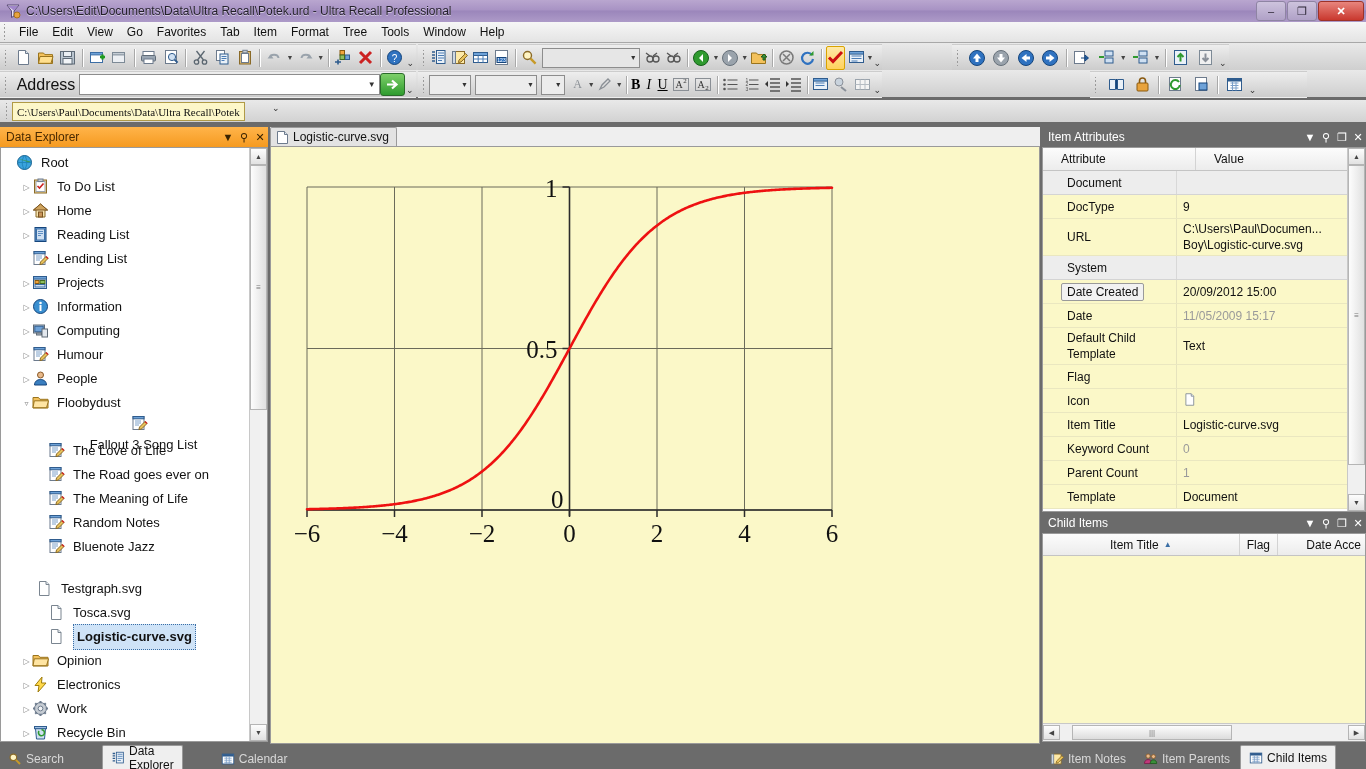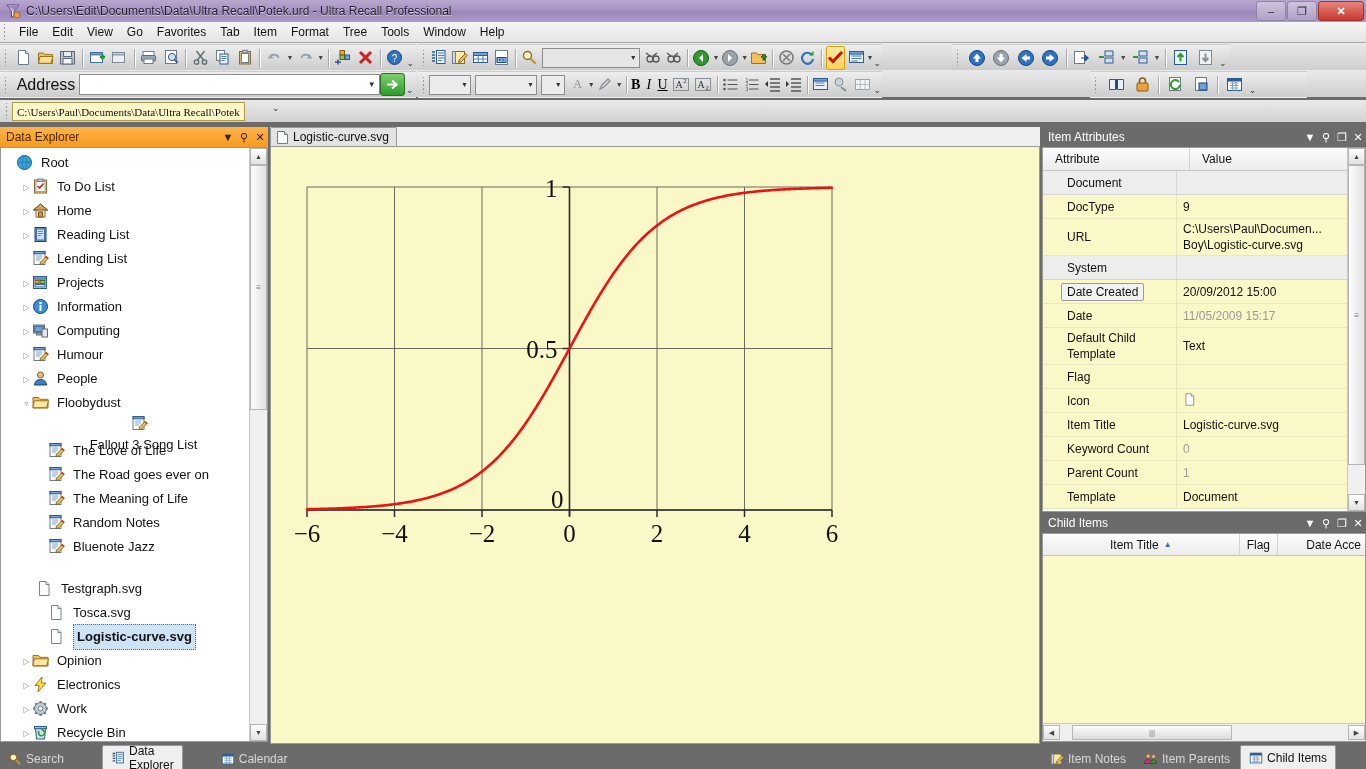--- a/index.html
+++ b/index.html
@@ -102,21 +102,21 @@
   .doctabs{position:absolute;left:0;top:0;height:19px;display:flex;align-items:flex-end;}
   .doctab{height:18px;display:flex;align-items:center;padding:0 7px 0 5px;background:#e3e3e3;
      border:1px solid #9a9a9a;border-bottom:none;font-size:12px;color:#111;border-radius:2px 2px 0 0;}
   .doctab .di{width:13px;height:13px;margin-right:4px;position:relative;}
   .canvas{position:absolute;left:0;top:19px;width:770px;height:598px;background:#fbf8c8;border:1px solid #9a9a9a;box-sizing:border-box;}
 
   
   .attrs{position:absolute;left:1042px;top:127px;width:324px;height:385px;background:#6b6b6b;}
   .attrs-body{position:absolute;left:0;top:20px;width:324px;height:365px;background:#fff;border:1px solid #9a9a9a;box-sizing:border-box;overflow:hidden;}
   .ahead{display:flex;height:22px;background:linear-gradient(to bottom,#fcfcfc,#ececec);border-bottom:1px solid #c4c4c4;font-size:12px;color:#111;}
-  .ahead div{display:flex;align-items:center;padding-left:12px;}
+  .ahead div{display:flex;align-items:center;padding-left:18px;}
   .ahead .c1{width:134px;border-right:1px solid #d3d3d3;}
   .arow{display:flex;font-size:12px;color:#111;border-bottom:1px solid #eae7c0;}
   .arow .c1{width:134px;min-height:23px;display:flex;align-items:center;border-right:1px solid #e6e3bd;box-sizing:border-box;padding-left:6px;}
   .arow .c2{flex:1;min-height:23px;display:flex;align-items:center;box-sizing:border-box;padding-left:6px;}
   .arow.sect{background:#ededed;border-bottom:1px solid #d4d4d4;}
   .arow.sect .c1{padding-left:24px;border-right:1px solid #d8d8d8;}
   .arow.data{background:#fbf8c8;}
   .arow.data .c1{padding-left:24px;}
   .cellbox{border:1px solid #9a9a9a;background:#f2f2f2;border-radius:2px;padding:1px 5px;margin-left:18px;}
   .dim{color:#9a9a9a;}

